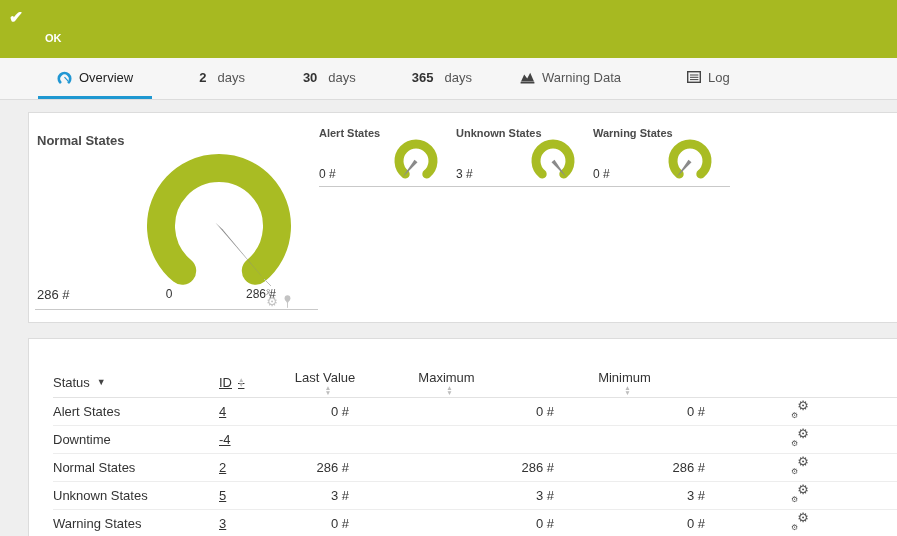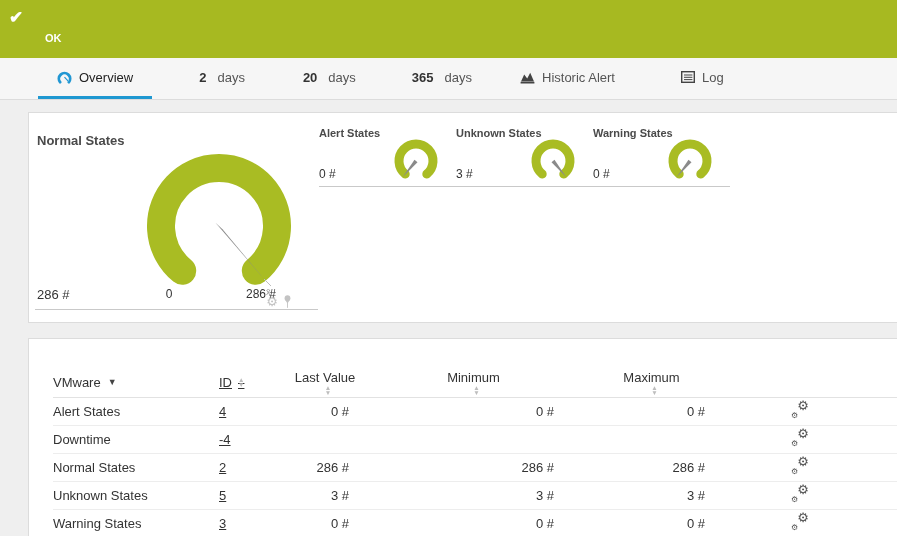--- a/index.html
+++ b/index.html
@@ -86,33 +86,33 @@
         <line x1="7.5" y1="6.2" x2="11.2" y2="10.2" stroke="#f6f6f6" stroke-width="1.6"></line>
         <line x1="7.5" y1="6.2" x2="11.4" y2="10.4" stroke="#2197d3" stroke-width="1.2"></line>
       </svg>
       <span>Overview</span>
     </div>
     <div class="tab ml28">
       <span class="num">2</span>
       <span>days</span>
     </div>
     <div class="tab ml20">
-      <span class="num">20</span>
+      <span class="num">30</span>
       <span>days</span>
     </div>
     <div class="tab ml18">
       <span class="num">365</span>
       <span>days</span>
     </div>
     <div class="tab ml10">
       <svg width="15" height="13" viewBox="0 0 15 13">
         <path d="M1 10.6 L4.2 3.6 L7.2 7.4 L10.2 1.8 L14 10.6 Z" fill="#444"></path>
         <rect x="0.6" y="10.8" width="13.8" height="1.7" fill="#444"></rect>
       </svg>
-      <span>Historic Alert</span>
+      <span>Warning Data</span>
     </div>
     <div class="tab ml28">
       <svg width="14" height="12" viewBox="0 0 14 12">
         <rect x="0.7" y="0.7" width="12.6" height="10.6" fill="none" stroke="#444" stroke-width="1.4"></rect>
         <line x1="3" y1="4" x2="11.4" y2="4" stroke="#444" stroke-width="1"></line>
         <line x1="3" y1="6.3" x2="11.4" y2="6.3" stroke="#444" stroke-width="1"></line>
         <line x1="3" y1="8.6" x2="11.4" y2="8.6" stroke="#444" stroke-width="1"></line>
       </svg>
       <span>Log</span>
     </div>
@@ -171,46 +171,46 @@
       </svg>
       <div class="sval">0 #</div>
     </div>
   </div>
 
   <div class="panel tablepanel">
     <div class="tbl">
 
       <div class="trow thead">
         <div class="cell c-ch">
-          <span>VMware</span>
+          <span>Status</span>
           <span class="sortdown">▼</span>
         </div>
         <div class="cell c-id">
           <span>ID</span>
           <span class="sorters">
               <span>▲</span>
               <span>▼</span>
             </span>
         </div>
         <div class="cell c-lv">
           <span>Last Value</span>
           <span class="sorters">
               <span>▲</span>
               <span>▼</span>
             </span>
         </div>
+        <div class="cell c-mx visited">
+          <span>Maximum</span>
+          <span class="sorters">
+              <span>▲</span>
+              <span>▼</span>
+            </span>
+        </div>
         <div class="cell c-mn visited">
           <span>Minimum</span>
-          <span class="sorters">
-              <span>▲</span>
-              <span>▼</span>
-            </span>
-        </div>
-        <div class="cell c-mx visited">
-          <span>Maximum</span>
           <span class="sorters">
               <span>▲</span>
               <span>▼</span>
             </span>
         </div>
         <div class="cell c-ic"></div>
       </div>
 
       <div class="trow">
         <div class="cell c-ch">Alert States</div>

